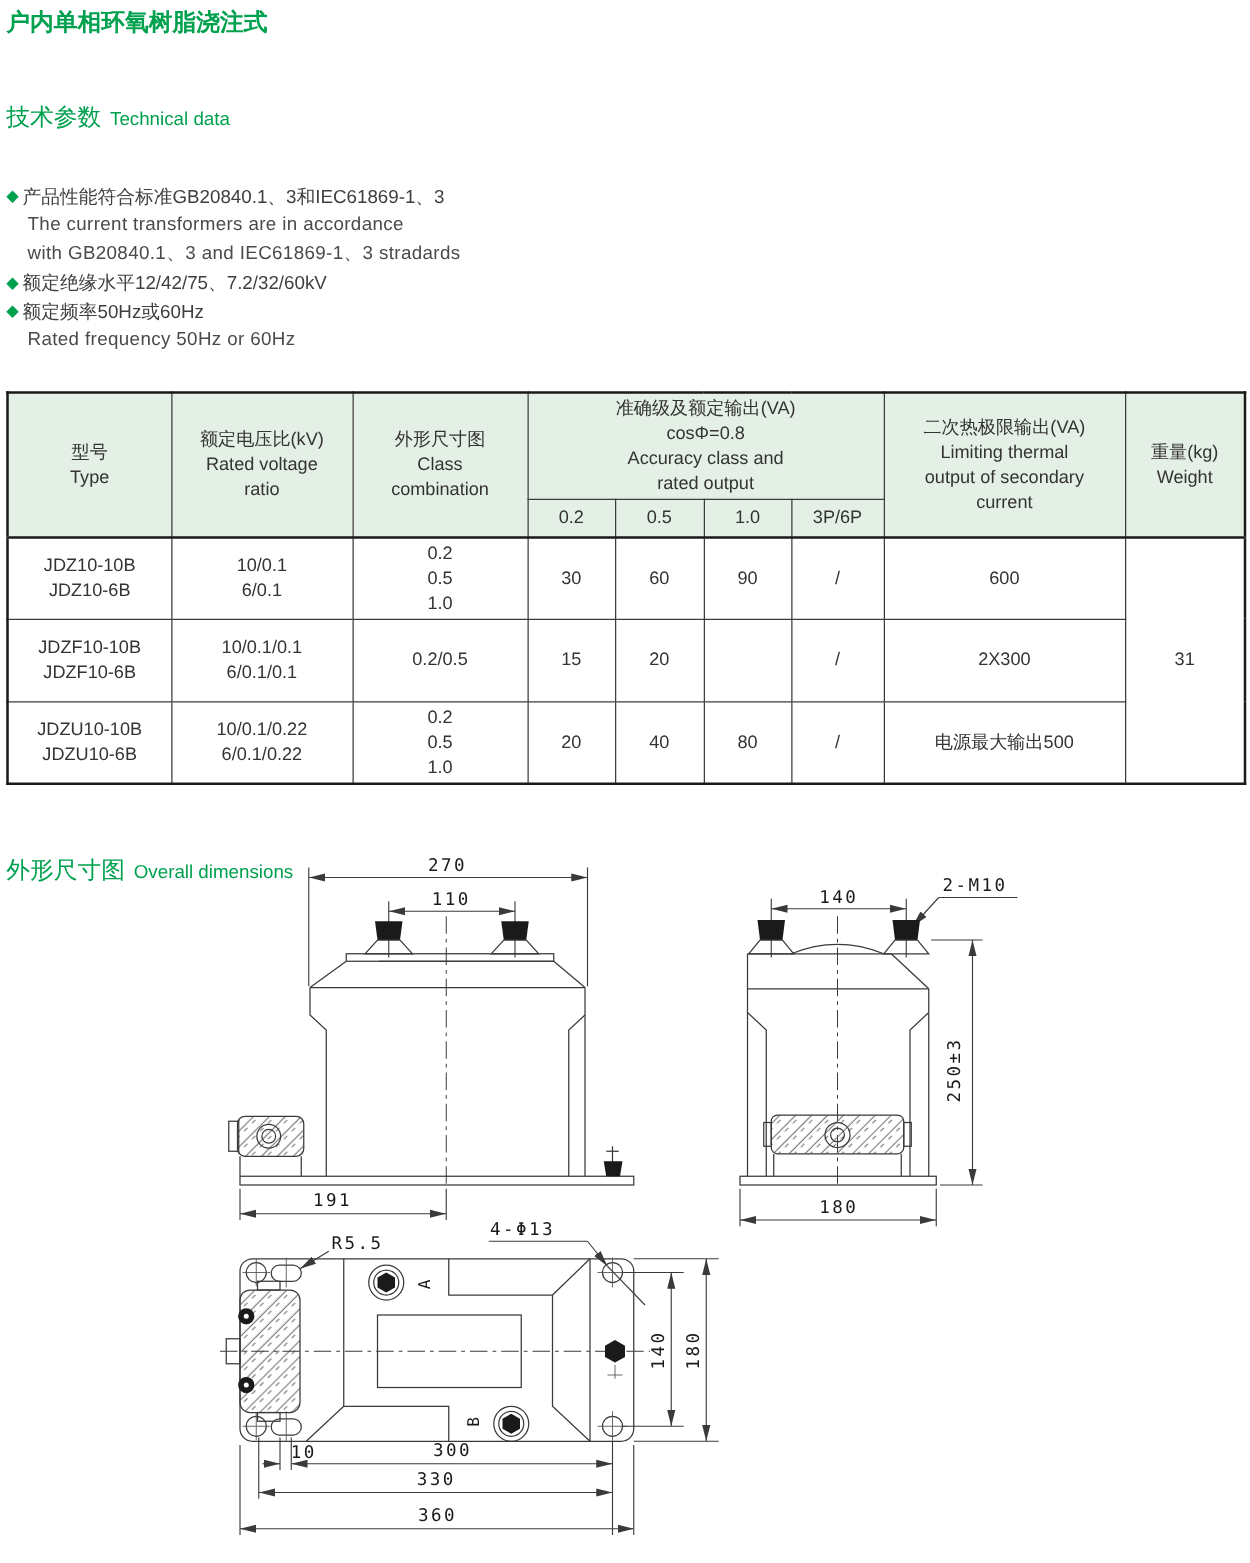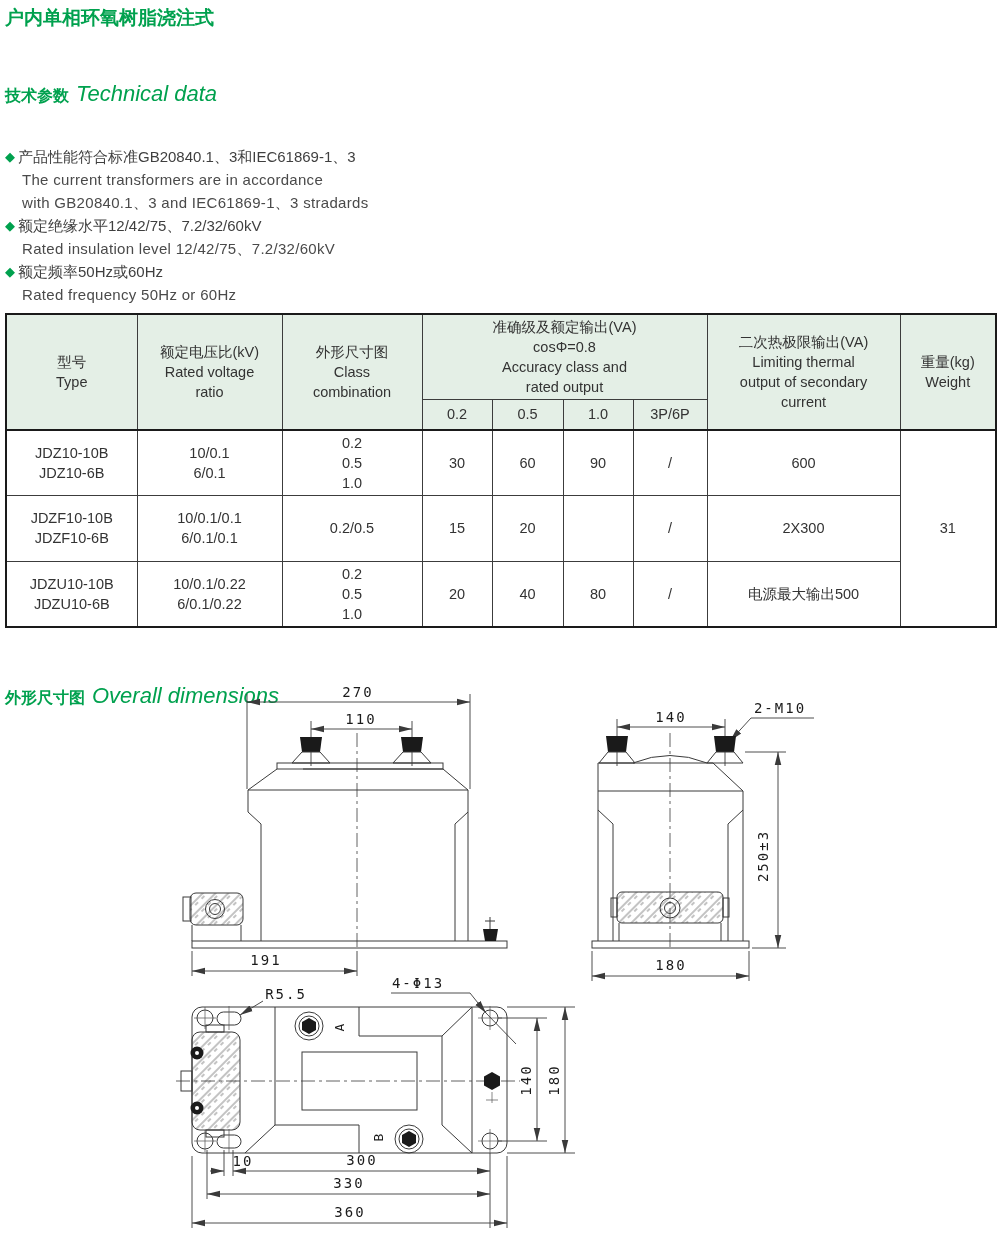--- a/index.html
+++ b/index.html
@@ -4,22 +4,22 @@
 <style>
   * { margin:0; padding:0; box-sizing:border-box; }
   html,body { width:1000px; height:1250px; background:#fff; overflow:hidden;
               font-family:"Liberation Sans", sans-serif; }
   #page { position:relative; width:828px; height:1250px; background:#fff; }
 
   .green { color:#00a14e; }
   .title-cn { position:absolute; left:5px; top:5px; font-size:19px; font-weight:bold; }
   .title-en { position:absolute; left:5px; top:34px; font-size:19px; font-weight:bold; letter-spacing:0.4px; }
   .sec-head { position:absolute; left:5px; }
-  .sec-head .cn { font-size:16px; font-weight:bold; }
-  .sec-head .en { font-size:22px; font-weight:normal; margin-left:7px;font-style:italic; }
+  .sec-head .cn { font-size:19px; font-weight:normal; }
+  .sec-head .en { font-size:15px; font-weight:normal; margin-left:7px; }
   #tech-head { top:81px; }
   #dims-head { top:643px;margin-top:40px; }
 
   #bullets { position:absolute; left:5px; top:117px; width:560px; font-size:15px;
              color:#4a4a4a;margin-top:28px; }
   #bullets .line { height:23px; line-height:23px; white-space:nowrap; }
   #bullets .cn { color:#3f3f3f; }
   .diamond { color:#00a14e; font-size:13px; margin-right:3px; vertical-align:1px; }
   #bullets .en { padding-left:17px; letter-spacing:0.3px; }
 
@@ -58,21 +58,20 @@
 
   <div id="tech-head" class="sec-head">
     <span class="cn green">技术参数</span><span class="en green">Technical data</span>
   </div>
 
   <div id="bullets">
     <div class="line cn"><span class="diamond">◆</span><span>产品性能符合标准GB20840.1、3和IEC61869-1、3</span></div>
     <div class="line en">The current transformers are in accordance</div>
     <div class="line en">with GB20840.1、3 and IEC61869-1、3 stradards</div>
     <div class="line cn"><span class="diamond">◆</span><span>额定绝缘水平12/42/75、7.2/32/60kV</span></div>
-    <div class="line en">Rated insulation level 12/42/75、7.2/32/60kV</div>
     <div class="line cn"><span class="diamond">◆</span><span>额定频率50Hz或60Hz</span></div>
     <div class="line en">Rated frequency 50Hz or 60Hz</div>
   </div>
 
   <table id="spec">
     <colgroup>
       <col style="width:131px">
         <col style="width:145px">
         <col style="width:140px">
       <col style="width:70px">

